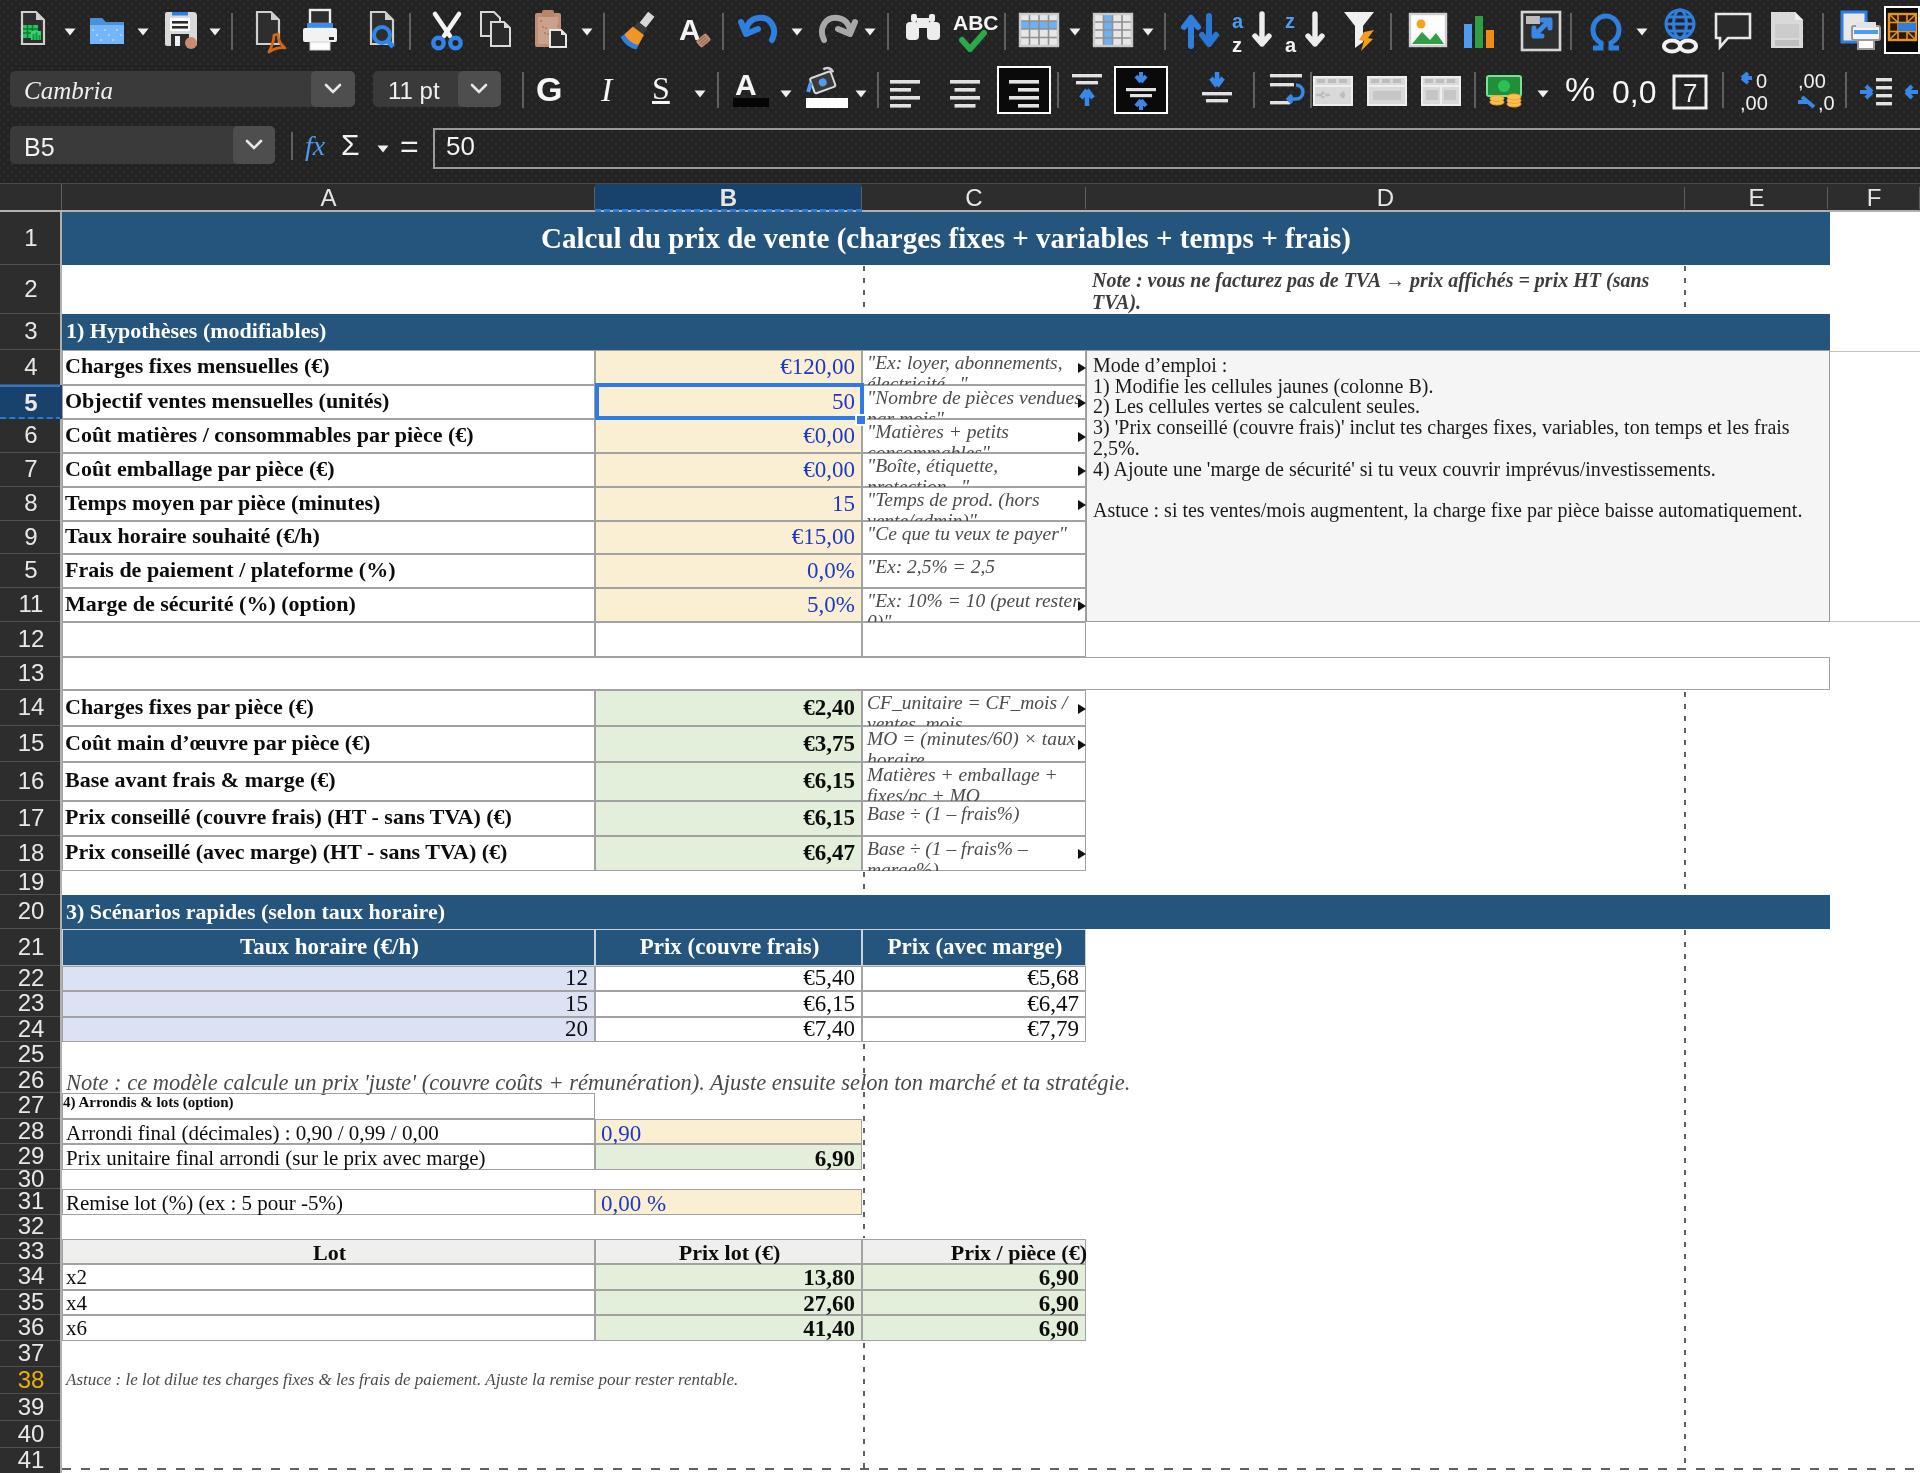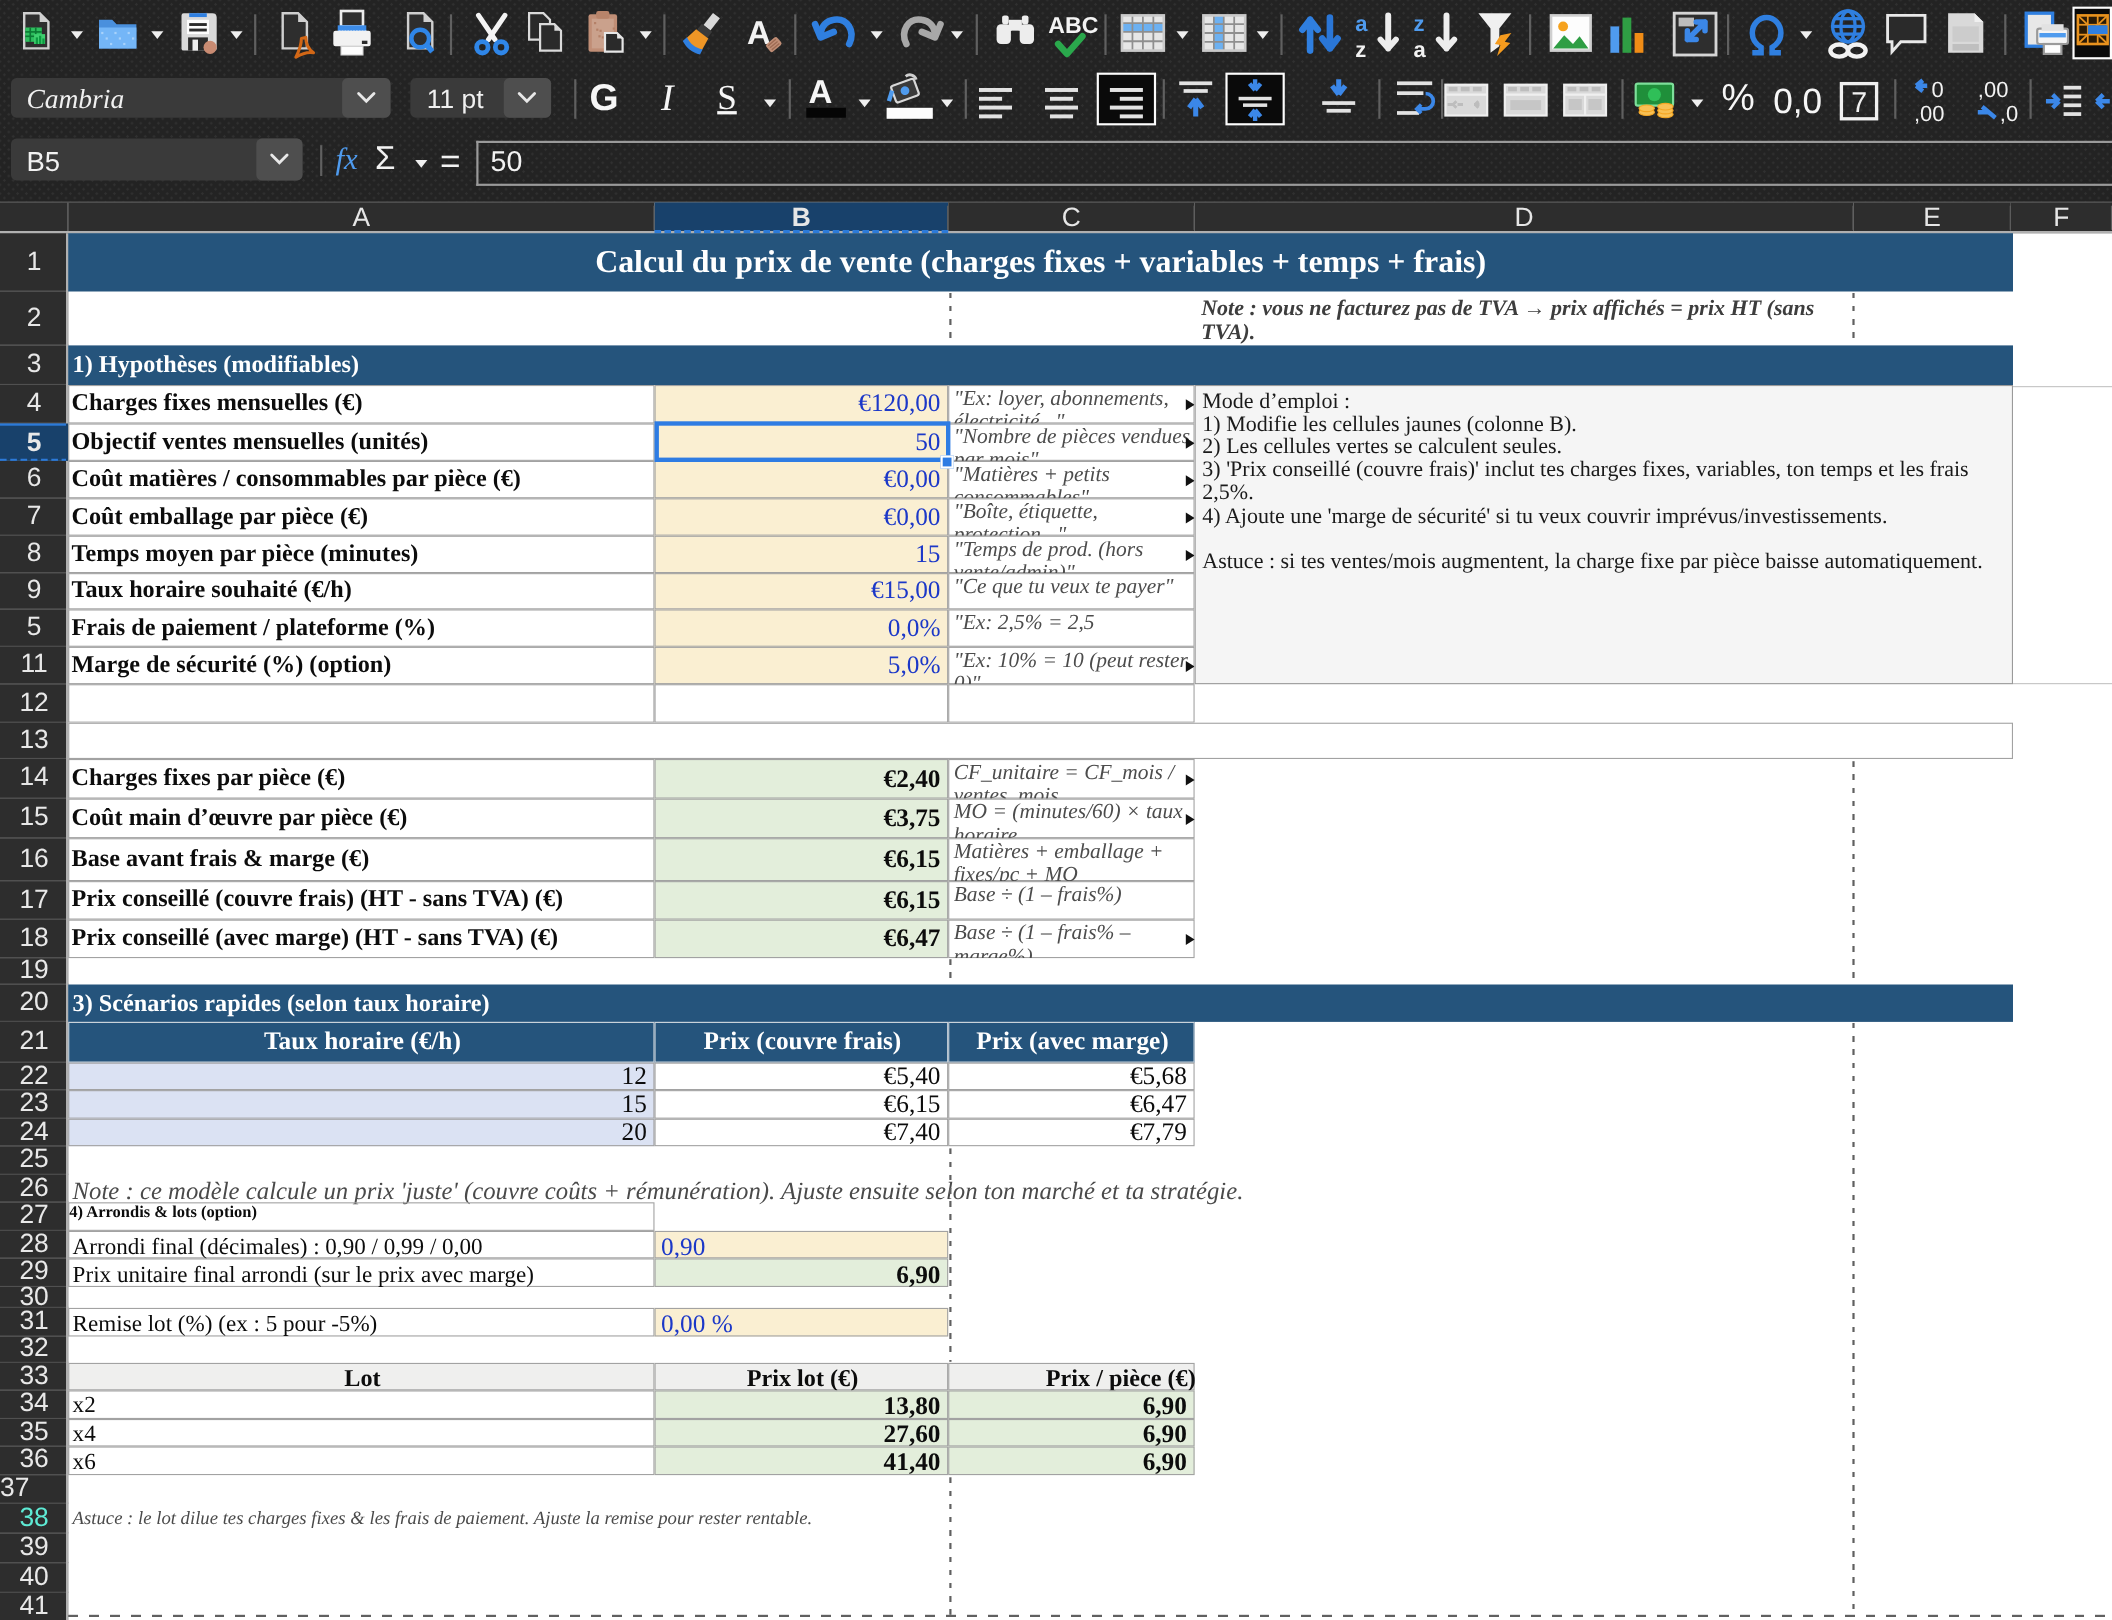--- a/index.html
+++ b/index.html
@@ -516,22 +516,22 @@
 <div style="left:0;top:1093px;width:62px;height:26px;background:#2d2d2d;border-bottom:1px solid #505050;color:#e8e8e8;font-size:24px;font-weight:normal;text-align:center;line-height:24px">27</div>
 <div style="left:0;top:1119px;width:62px;height:25px;background:#2d2d2d;border-bottom:1px solid #505050;color:#e8e8e8;font-size:24px;font-weight:normal;text-align:center;line-height:23px">28</div>
 <div style="left:0;top:1144px;width:62px;height:26px;background:#2d2d2d;border-bottom:1px solid #505050;color:#e8e8e8;font-size:24px;font-weight:normal;text-align:center;line-height:24px">29</div>
 <div style="left:0;top:1170px;width:62px;height:19px;background:#2d2d2d;border-bottom:1px solid #505050;color:#e8e8e8;font-size:24px;font-weight:normal;text-align:center;line-height:17px">30</div>
 <div style="left:0;top:1189px;width:62px;height:26px;background:#2d2d2d;border-bottom:1px solid #505050;color:#e8e8e8;font-size:24px;font-weight:normal;text-align:center;line-height:24px">31</div>
 <div style="left:0;top:1215px;width:62px;height:24px;background:#2d2d2d;border-bottom:1px solid #505050;color:#e8e8e8;font-size:24px;font-weight:normal;text-align:center;line-height:22px">32</div>
 <div style="left:0;top:1239px;width:62px;height:25px;background:#2d2d2d;border-bottom:1px solid #505050;color:#e8e8e8;font-size:24px;font-weight:normal;text-align:center;line-height:23px">33</div>
 <div style="left:0;top:1264px;width:62px;height:26px;background:#2d2d2d;border-bottom:1px solid #505050;color:#e8e8e8;font-size:24px;font-weight:normal;text-align:center;line-height:24px">34</div>
 <div style="left:0;top:1290px;width:62px;height:25px;background:#2d2d2d;border-bottom:1px solid #505050;color:#e8e8e8;font-size:24px;font-weight:normal;text-align:center;line-height:23px">35</div>
 <div style="left:0;top:1315px;width:62px;height:26px;background:#2d2d2d;border-bottom:1px solid #505050;color:#e8e8e8;font-size:24px;font-weight:normal;text-align:center;line-height:24px">36</div>
-<div style="left:0;top:1341px;width:62px;height:26px;background:#2d2d2d;border-bottom:1px solid #505050;color:#e8e8e8;font-size:24px;font-weight:normal;line-height:24px">37</div>
-<div style="left:0;top:1367px;width:62px;height:27px;background:#2d2d2d;border-bottom:1px solid #505050;color:#5eead4;font-size:24px;font-weight:normal;text-align:center;line-height:25px">38</div>
+<div style="left:0;top:1341px;width:62px;height:26px;background:#2d2d2d;border-bottom:1px solid #505050;color:#e8e8e8;font-size:24px;font-weight:normal;text-align:center;line-height:24px">37</div>
+<div style="left:0;top:1367px;width:62px;height:27px;background:#2d2d2d;border-bottom:1px solid #505050;color:#eab308;font-size:24px;font-weight:normal;text-align:center;line-height:25px">38</div>
 <div style="left:0;top:1394px;width:62px;height:27px;background:#2d2d2d;border-bottom:1px solid #505050;color:#e8e8e8;font-size:24px;font-weight:normal;text-align:center;line-height:25px">39</div>
 <div style="left:0;top:1421px;width:62px;height:27px;background:#2d2d2d;border-bottom:1px solid #505050;color:#e8e8e8;font-size:24px;font-weight:normal;text-align:center;line-height:25px">40</div>
 <div style="left:0;top:1448px;width:62px;height:26px;background:#2d2d2d;border-bottom:1px solid #505050;color:#e8e8e8;font-size:24px;font-weight:normal;text-align:center;line-height:24px">41</div>
 <div style="left:60px;top:212px;width:2px;height:1261px;background:#b0b0b0"></div>
 <div style="left:60px;top:385px;width:2px;height:34px;background:#18416b"></div>
 <div style="left:62px;top:212px;width:1768px;height:53px;background:#25547c">
     <div style="left:0;top:10px;width:1768px;text-align:center;font-family:'Liberation Serif',serif;font-weight:bold;color:#fff;font-size:29px">Calcul du prix de vente (charges fixes + variables + temps + frais)</div>
   </div>
 <div class="t" style="left:1092px;top:269px;width:620px;height:48px;font-family:'Liberation Serif',serif;font-style:italic;font-weight:bold;color:#3d3d3d;font-size:20px;line-height:22px;white-space:nowrap">Note&nbsp;: vous ne facturez pas de TVA → prix affichés = prix HT (sans<br>TVA).</div>
 <div style="left:62px;top:314px;width:1768px;height:36px;background:#25547c">

